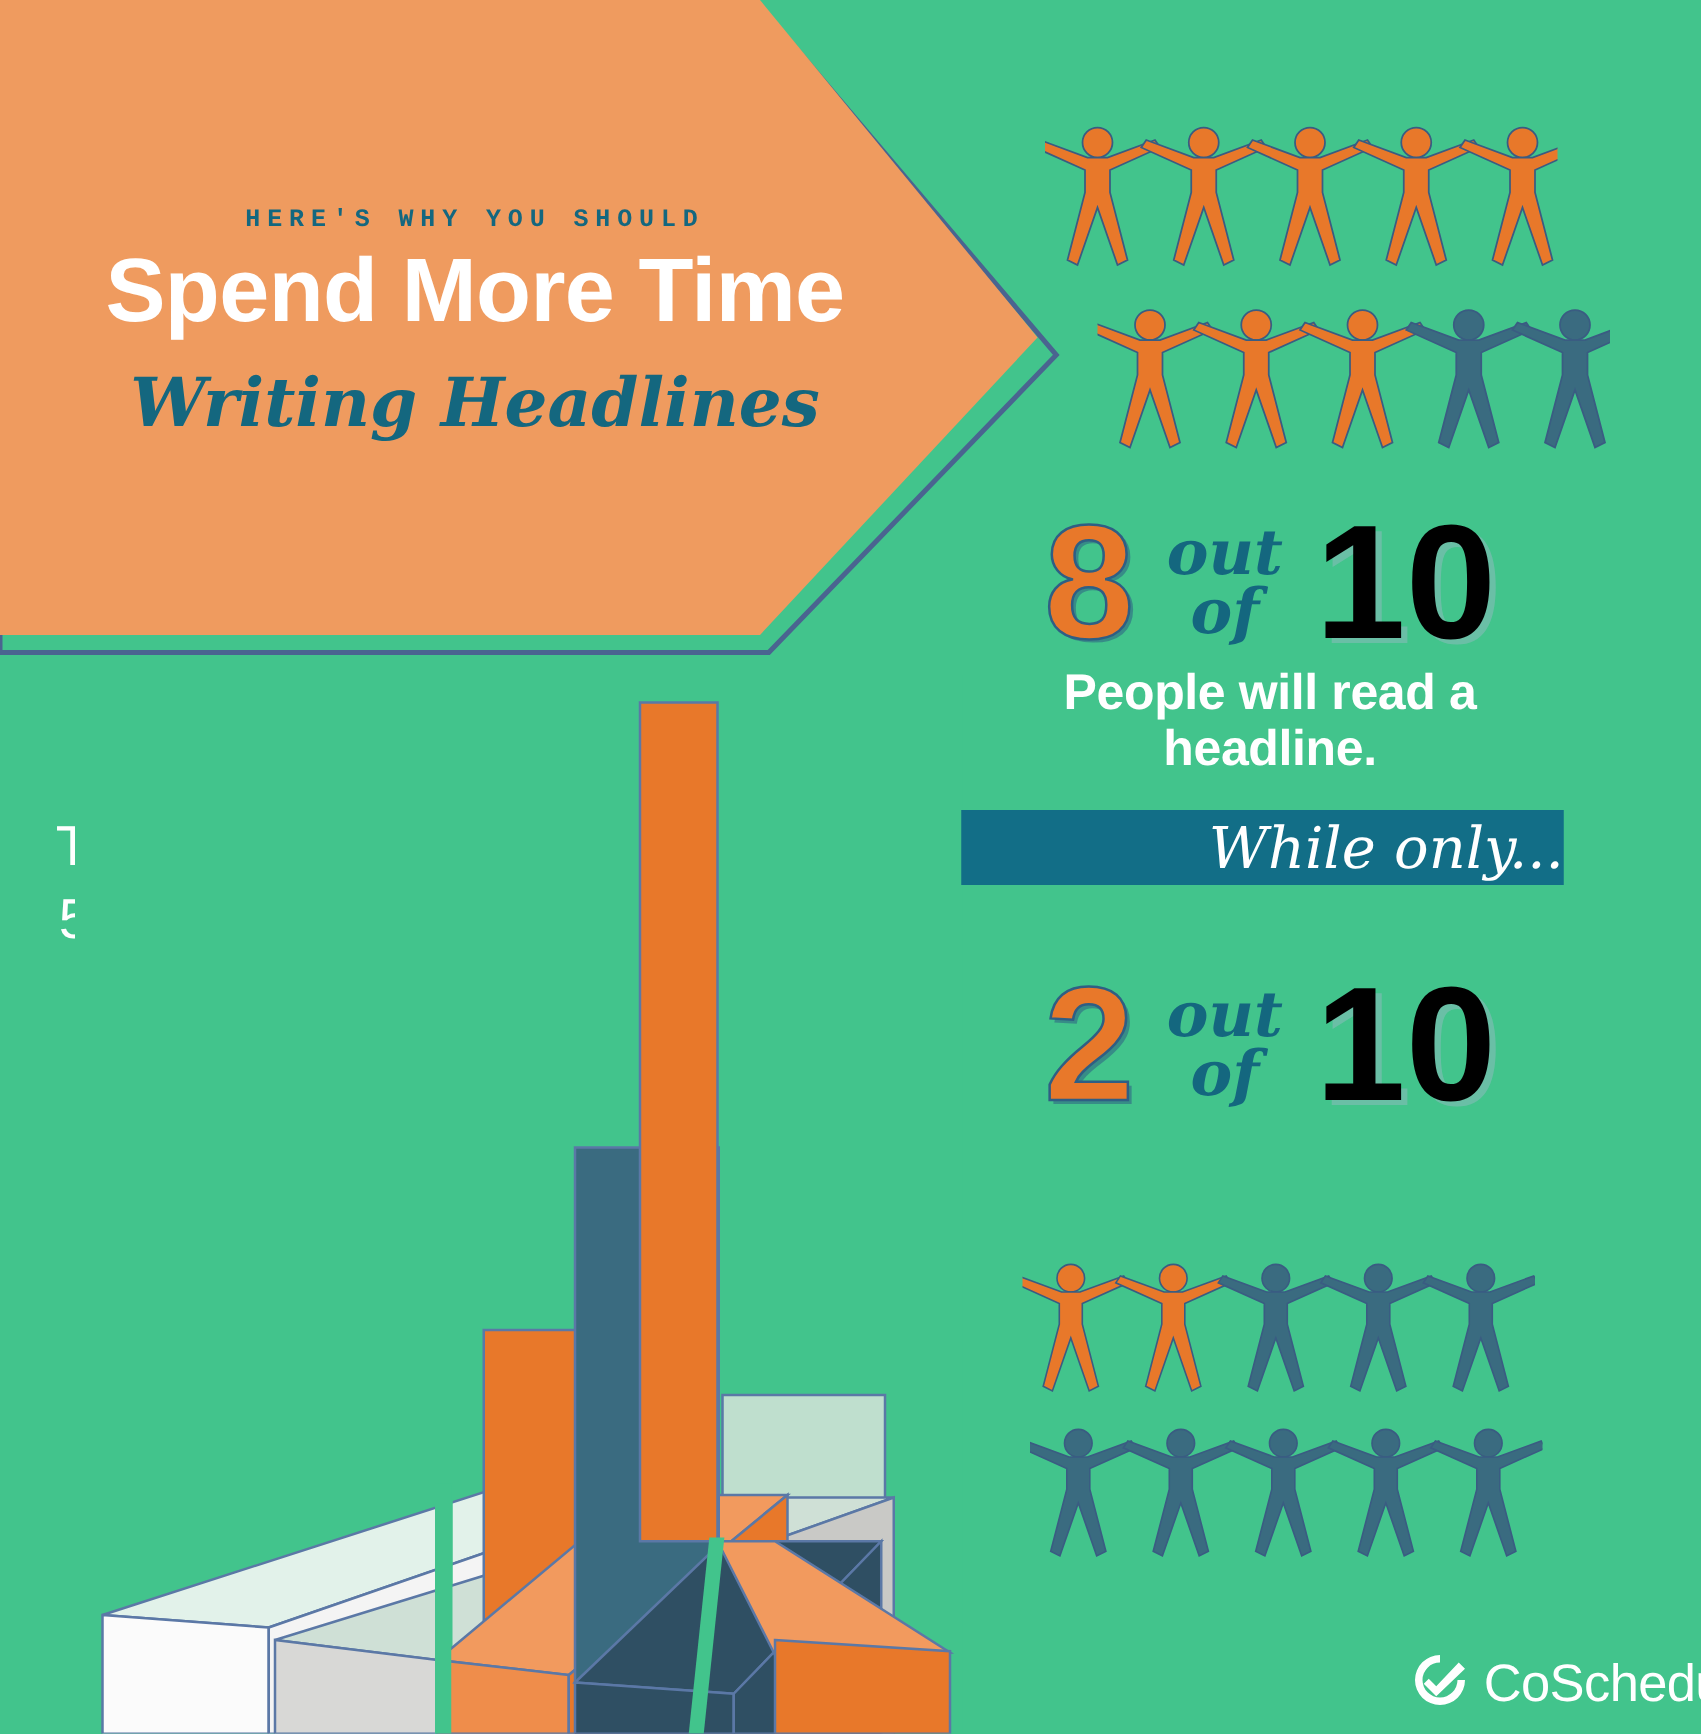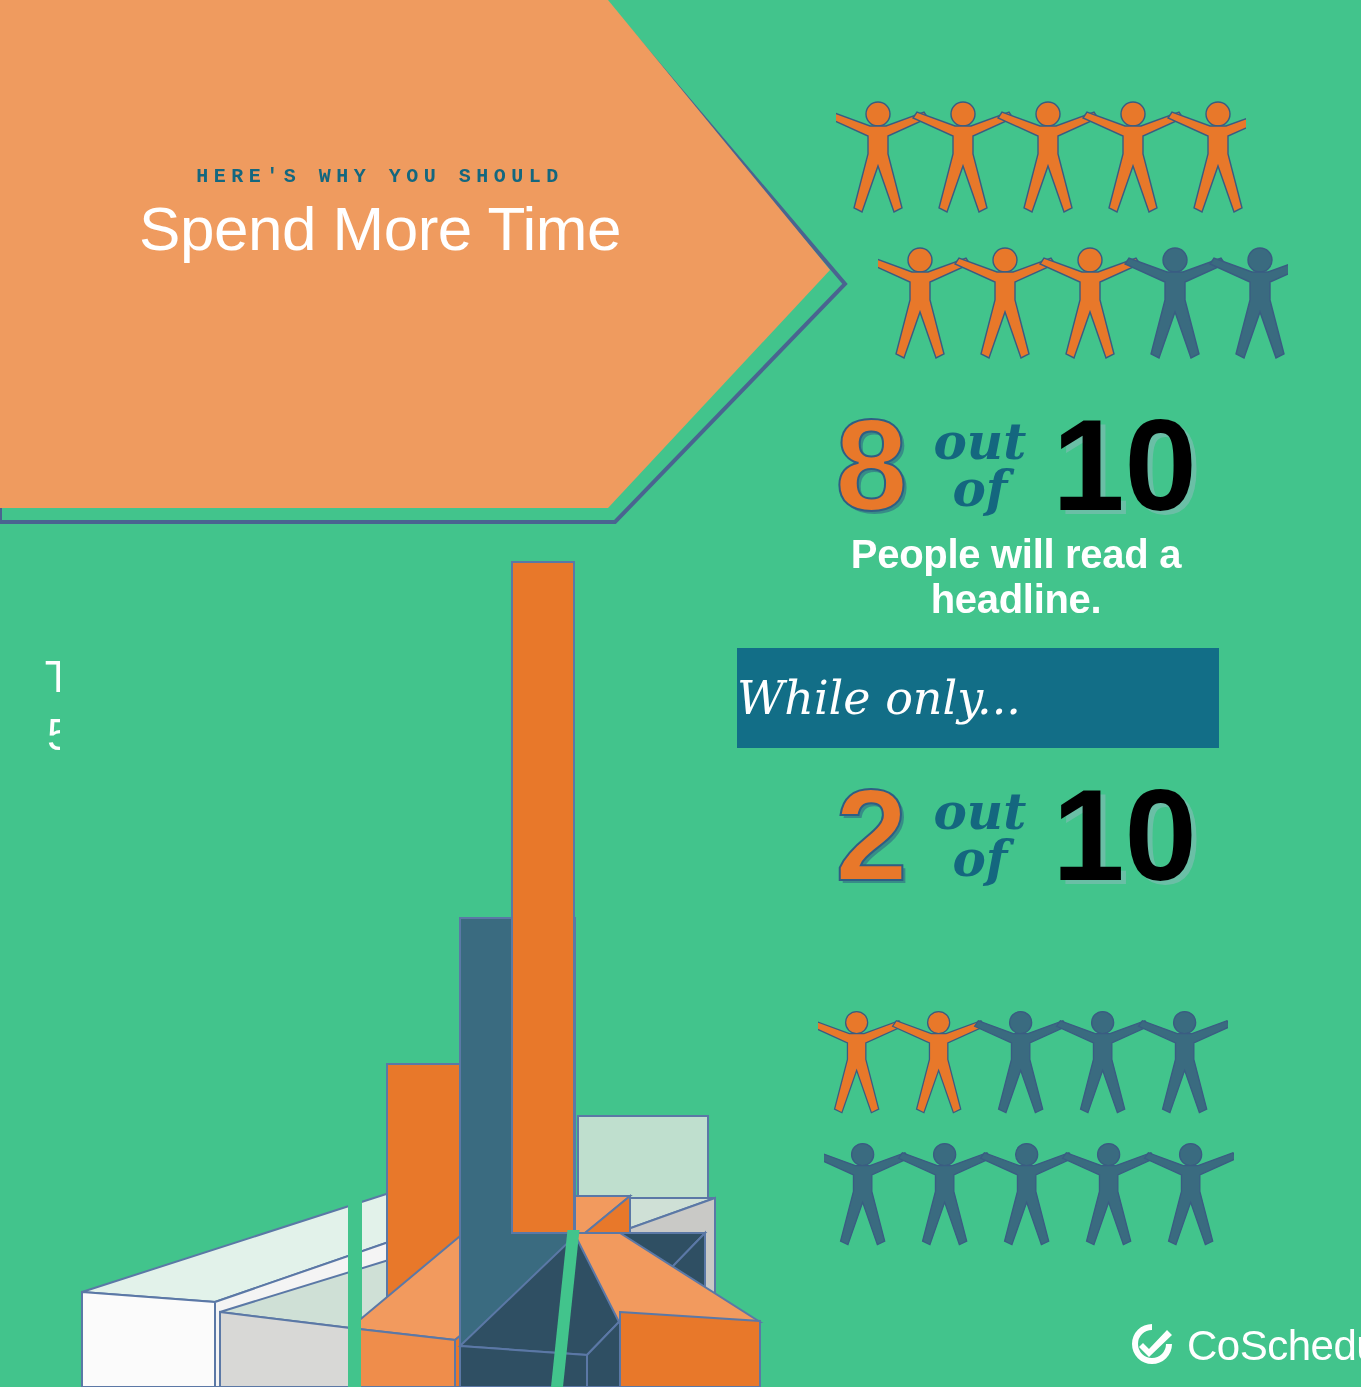--- a/index.html
+++ b/index.html
@@ -18,21 +18,21 @@
   #banner-wrap svg{display:block;}
   .banner-text{position:absolute;left:0;top:0;width:760px;text-align:center;}
   #kicker{
     top:165px;
     font-size:20px;letter-spacing:5.5px;font-weight:700;
     color:#14677f;
     font-family:Liberation Mono, monospace;
   }
   #title-main{
     top:196px;
-    font-size:62px;font-weight:400;color:#ffffff;line-height:1.05;
+    font-size:72px;font-weight:700;color:#ffffff;line-height:1.05;
     letter-spacing:-0.5px;
   }
   #title-sub{
     top:290px;
     font-family:"DejaVu Serif", serif;
     font-style:italic;font-weight:700;
     font-size:54px;color:#14677f;
     letter-spacing:0px;
   }
 
@@ -68,23 +68,23 @@
     font-size:50px;color:#14677f;line-height:0.95;
     text-align:center;
     margin:0 26px;
   }
   .stat-caption{
     color:#ffffff;font-size:40px;font-weight:700;
     margin-top:2px;letter-spacing:-0.3px;
   }
 
   #while-banner{
-    left:737px;top:648px;width:482px;height:100px;
+    left:769px;top:648px;width:482px;height:60px;
     background:#126e87;
-    display:flex;align-items:center;justify-content:flex-start;
+    display:flex;align-items:center;justify-content:flex-end;
   }
   #while-banner span{
     font-family:"DejaVu Serif", serif;
     font-style:italic;font-weight:400;
     font-size:46px;color:#ffffff;
   }
 
   
   #logo{
     left:1130px;top:1322px;
@@ -102,20 +102,21 @@
   <div class="abs" id="banner-wrap">
     <svg width="880" height="545" viewBox="0 0 880 545" xmlns="http://www.w3.org/2000/svg">
 
       <polygon points="0,13 615,13 845,284 615,522 0,522" fill="none" stroke="#4a6490" stroke-width="4"></polygon>
 
       <polygon points="0,0 608,0 830,270 608,508 0,508" fill="#ef9b5f"></polygon>
     </svg>
 
     <div class="banner-text abs" id="kicker">HERE'S WHY YOU SHOULD</div>
     <div class="banner-text abs" id="title-main">Spend More Time</div>
+    <div class="banner-text abs" id="title-sub">Writing Headlines</div>
   </div>
 
   <div class="abs" id="traffic-text">Traffic could vary up to 500% because of your headline.</div>
 
   <div class="abs" style="left:60px;top:540px;width:710px;height:847px;">
     <svg width="710" height="847" viewBox="0 0 710 847" xmlns="http://www.w3.org/2000/svg">
       <rect x="0" y="0" width="710" height="847" fill="#42c48c"></rect>
 
       <g>
         <rect x="366" y="650" width="122" height="47" fill="#cfe9db" stroke="#5b78a6" stroke-width="2"></rect>

